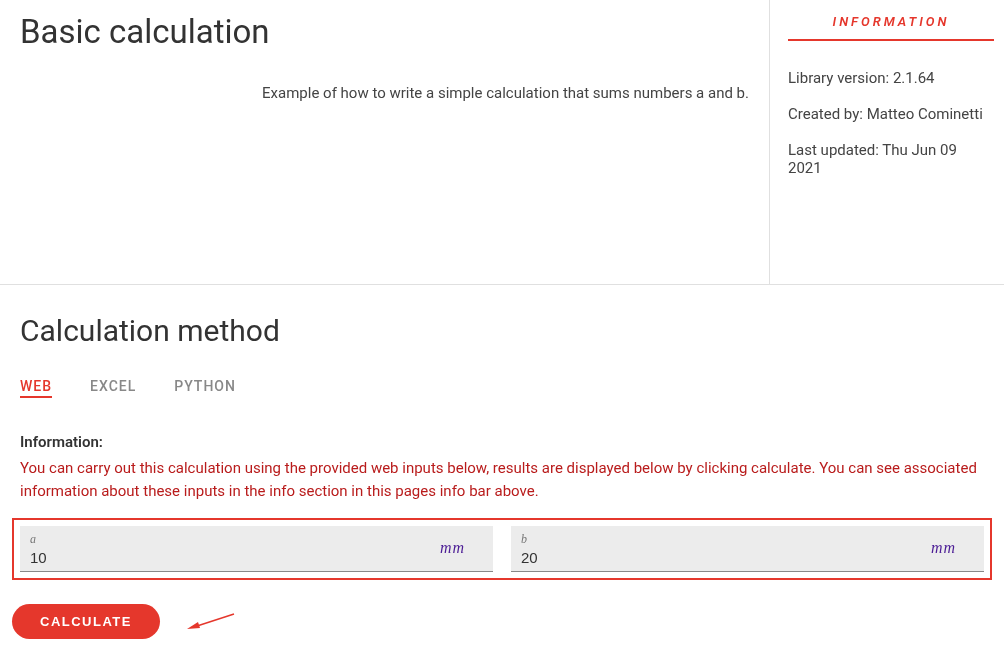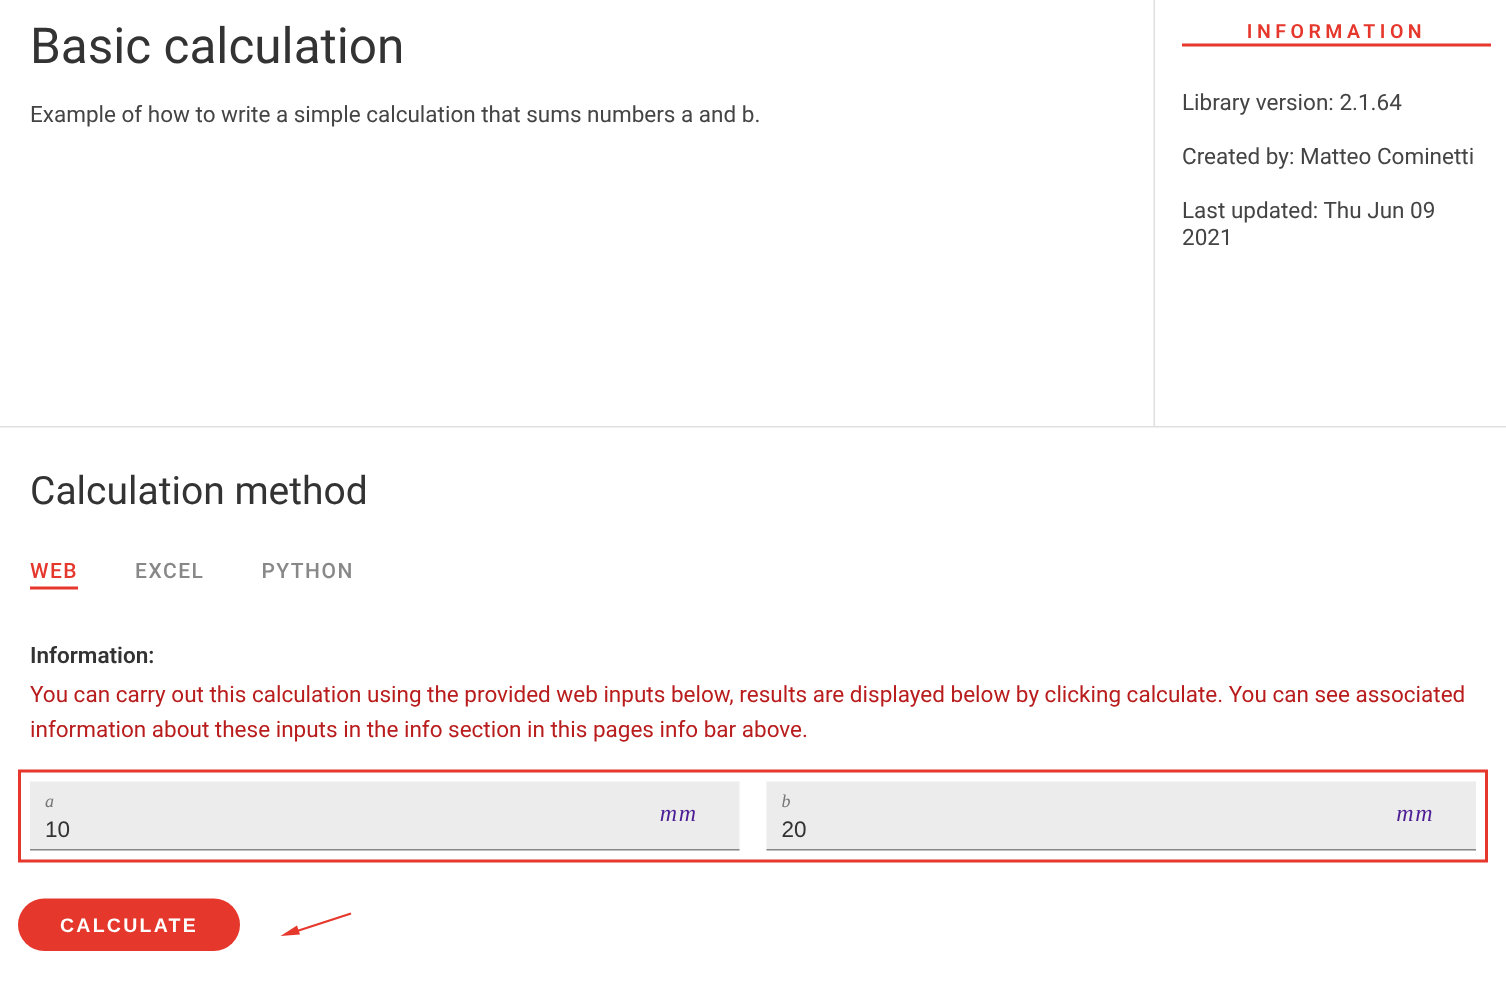--- a/index.html
+++ b/index.html
@@ -20,59 +20,62 @@
     }
     .right-panel {
       width: 235px;
       border-left: 1px solid #e0e0e0;
       padding: 0 10px 20px 18px;
     }
     .page-title {
       font-size: 33px;
       font-weight: 400;
       color: #333;
-      margin-bottom: 14px;
+      margin-bottom: 31px;
     }
     .breadcrumb {
       font-size: 14px;
       margin-bottom: 24px;
     }
     .breadcrumb a {
       color: #e5372c;
       text-decoration: none;
     }
     .breadcrumb .sep {
       color: #999;
       margin: 0 8px;
     }
     .description {
       font-size: 15px;
       color: #444;
       line-height: 1.5;
+      text-align: right;
     }
     .info-header {
       text-align: center;
       color: #e5372c;
       font-size: 13px;
       font-weight: 600;
       letter-spacing: 3px;
+      padding-bottom: 10px;
       border-bottom: 2px solid #e5372c;
       margin-bottom: 28px;
       margin-top: 14px;
+      font-style: italic;
     }
     .info-line {
       font-size: 15px;
       color: #444;
       margin-bottom: 18px;
     }
     .method-section {
       padding: 28px 20px 20px 20px;
     }
     .method-title {
-      font-size: 26px;
+      font-size: 30px;
       font-weight: 400;
       color: #333;
       margin-bottom: 30px;
     }
     .tabs {
       display: flex;
       gap: 38px;
       border-bottom: 1px solid transparent;
       margin-bottom: 34px;
     }

